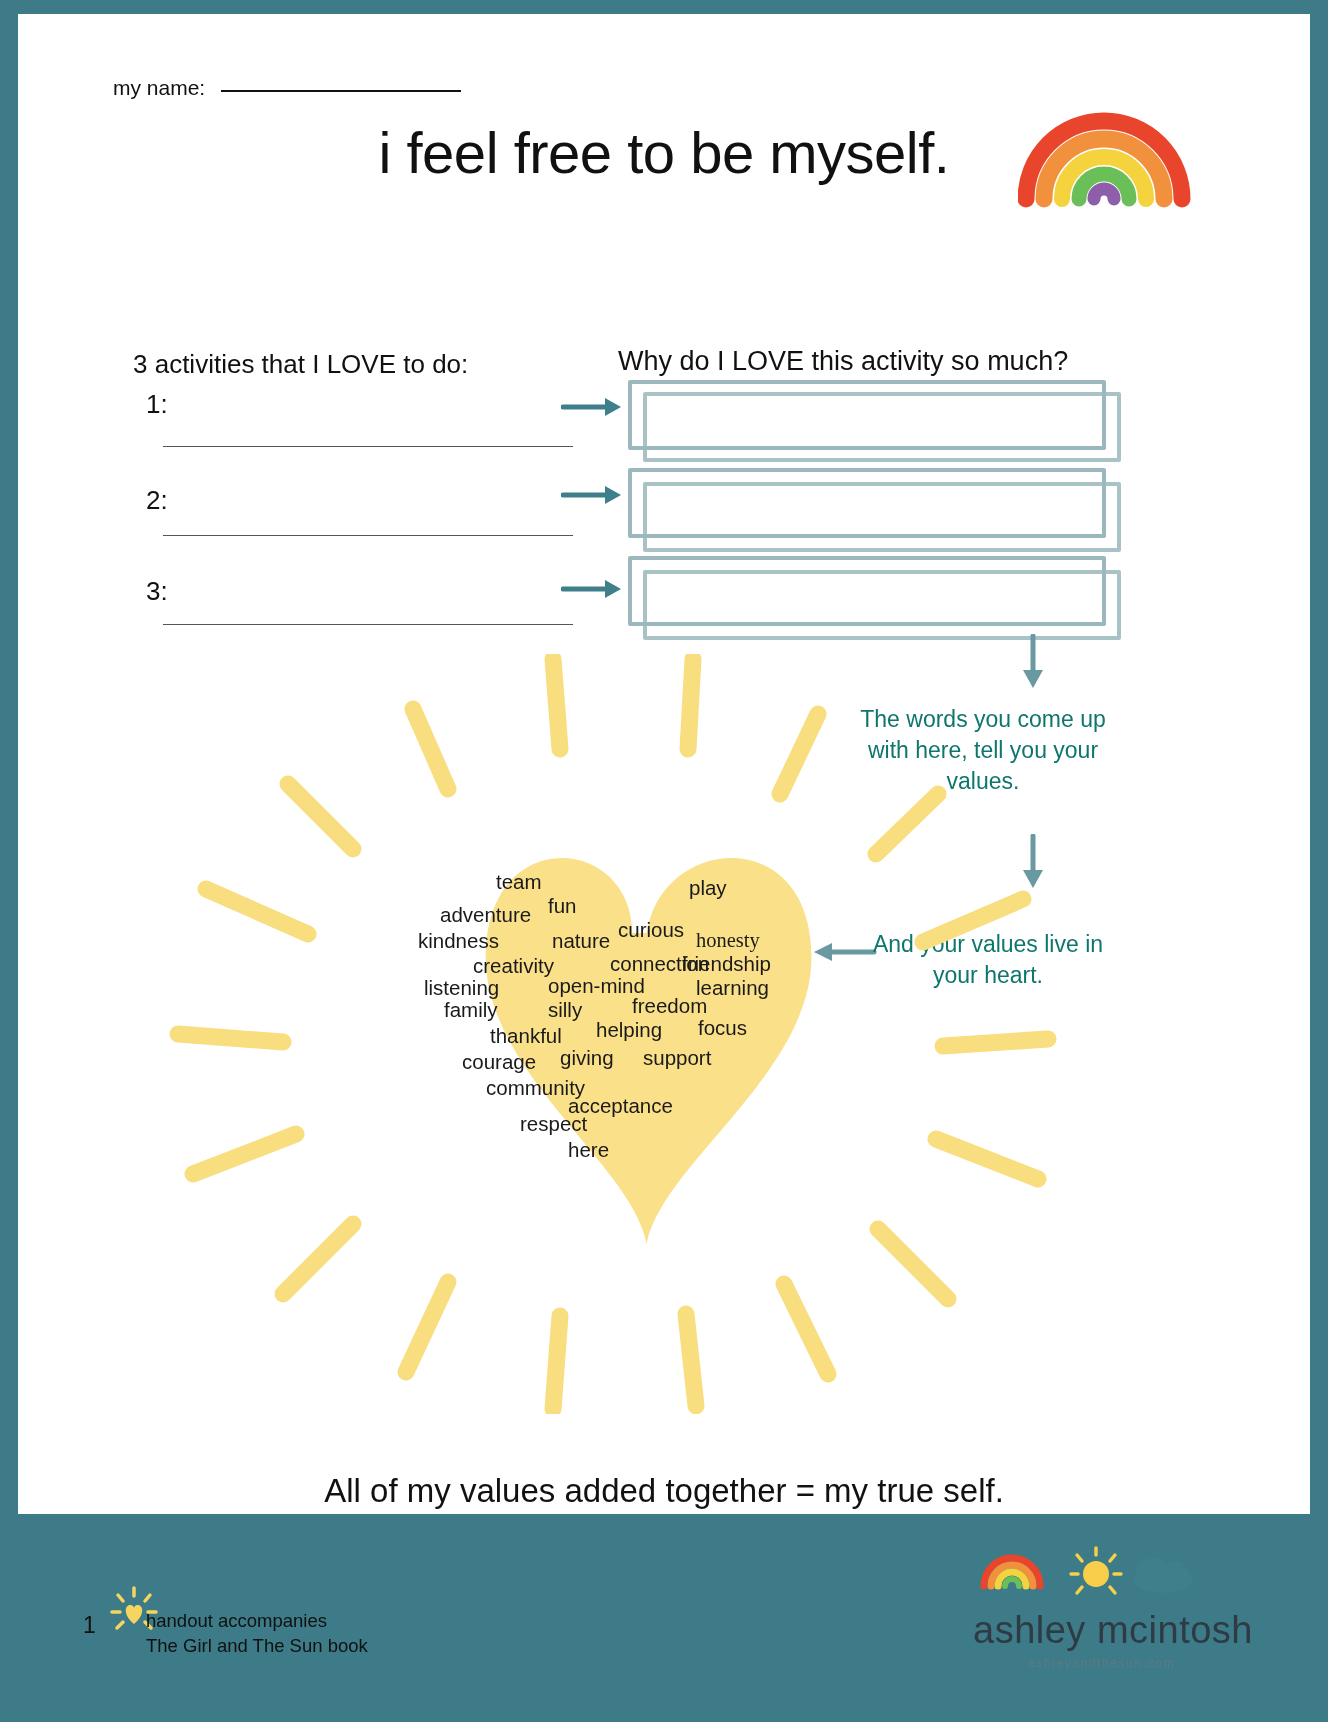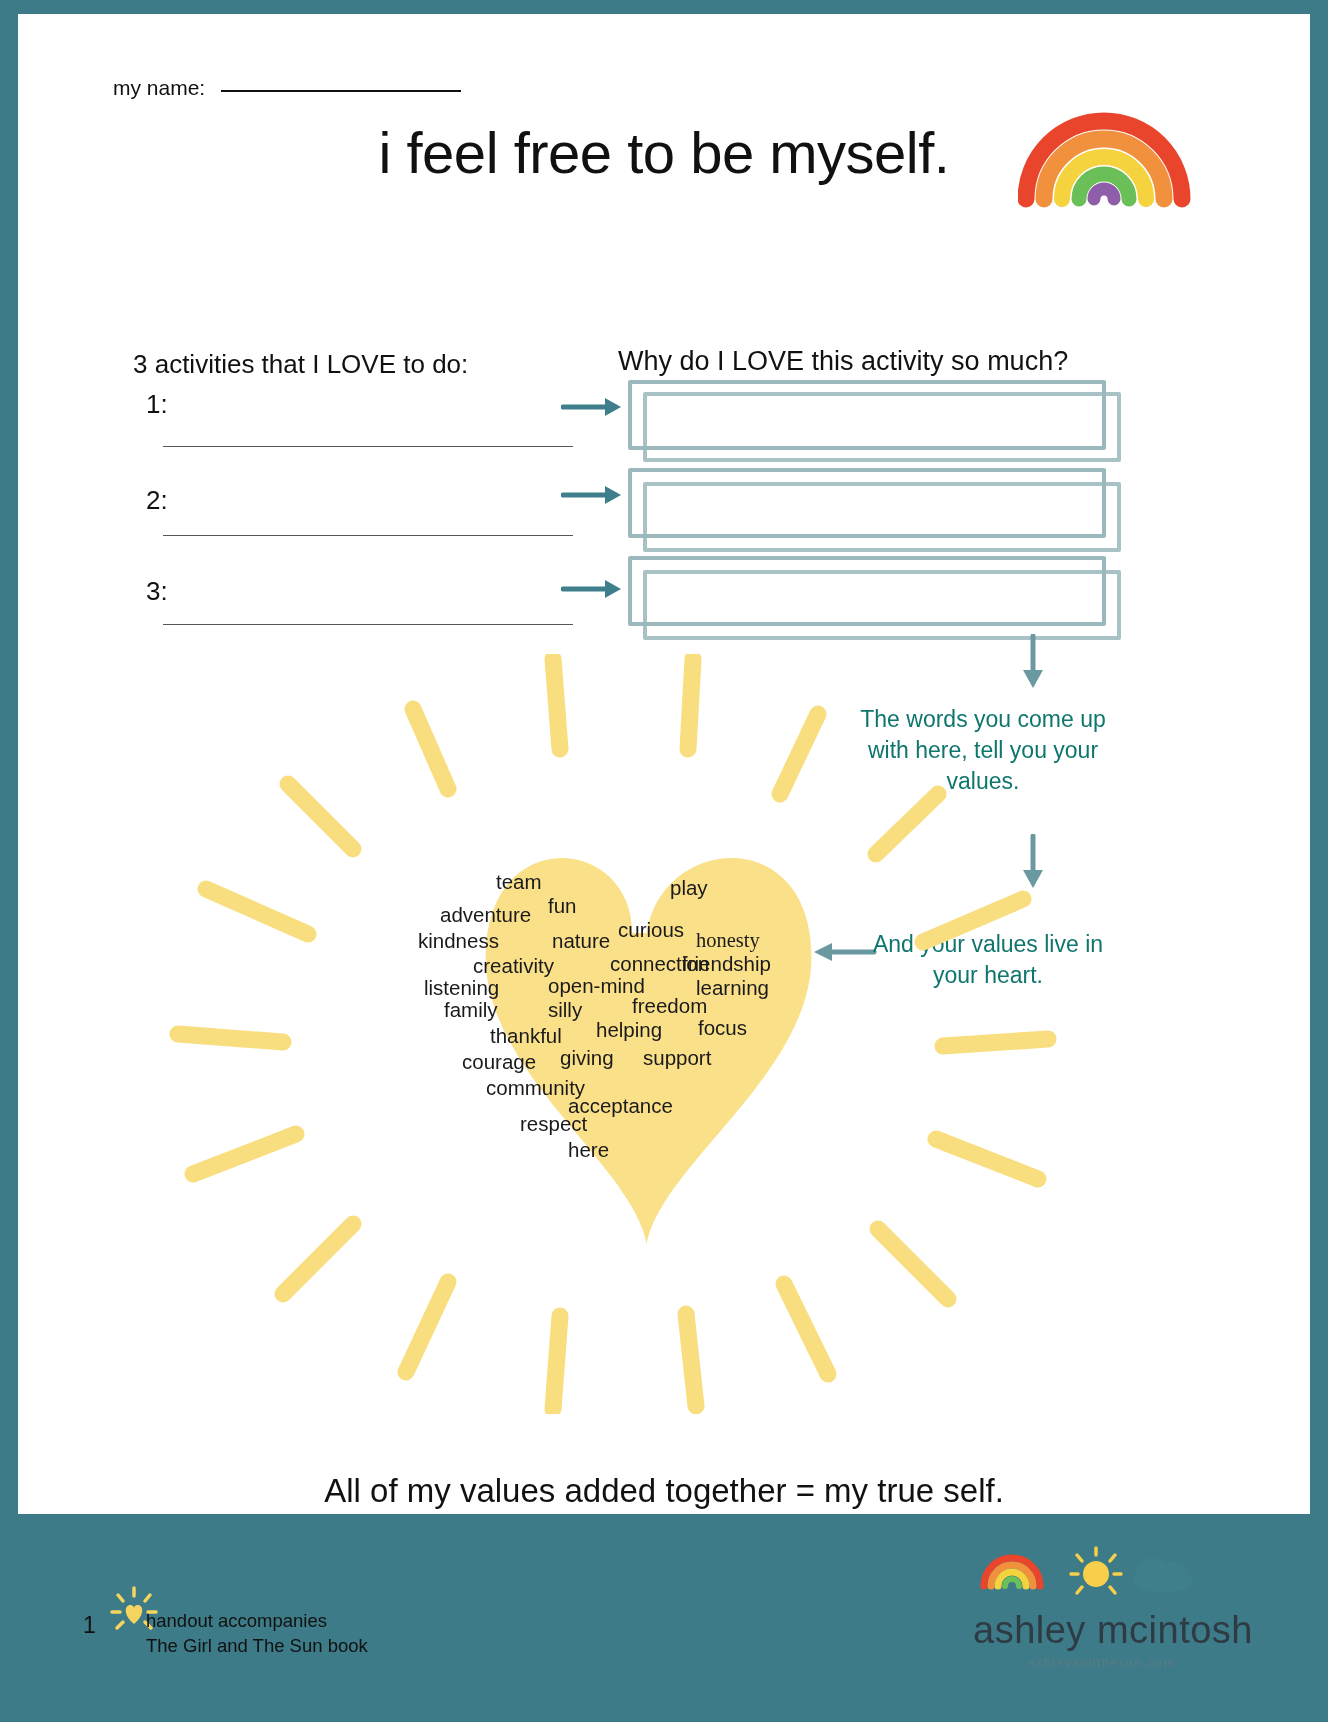--- a/index.html
+++ b/index.html
@@ -301,21 +301,21 @@
         <line x1="680" y1="720" x2="636" y2="630"></line>
         <line x1="405" y1="755" x2="412" y2="662"></line>
         <line x1="548" y1="752" x2="538" y2="660"></line>
       </g>
       <path d="M465,265 C465,185 345,175 345,285 C345,380 465,455 477,520 C489,455 612,380 612,285 C612,175 489,185 477,265 Z" transform="translate(-10,-20) scale(1.22) translate(-60,-20)" fill="#fbe08a"></path>
     </svg>
 
     
     <div class="word" style="left:348px; top:216px;">team</div>
     <div class="word" style="left:400px; top:240px;">fun</div>
-    <div class="word" style="left:522px; top:222px;">play</div>
+    <div class="word" style="left:541px; top:222px;">play</div>
     <div class="word" style="left:534px; top:250px;margin-top:48px;">friendship</div>
     <div class="word" style="left:292px; top:249px;">adventure</div>
     <div class="word" style="left:270px; top:275px;">kindness</div>
     <div class="word" style="left:404px; top:275px;">nature</div>
     <div class="word" style="left:470px; top:264px;">curious</div>
     <div class="word" style="left:548px; top:275px;font-family:Liberation Serif, serif;">honesty</div>
     <div class="word" style="left:325px; top:300px;">creativity</div>
     <div class="word" style="left:462px; top:298px;">connection</div>
     <div class="word" style="left:276px; top:322px;">listening</div>
     <div class="word" style="left:400px; top:320px;">open-mind</div>

